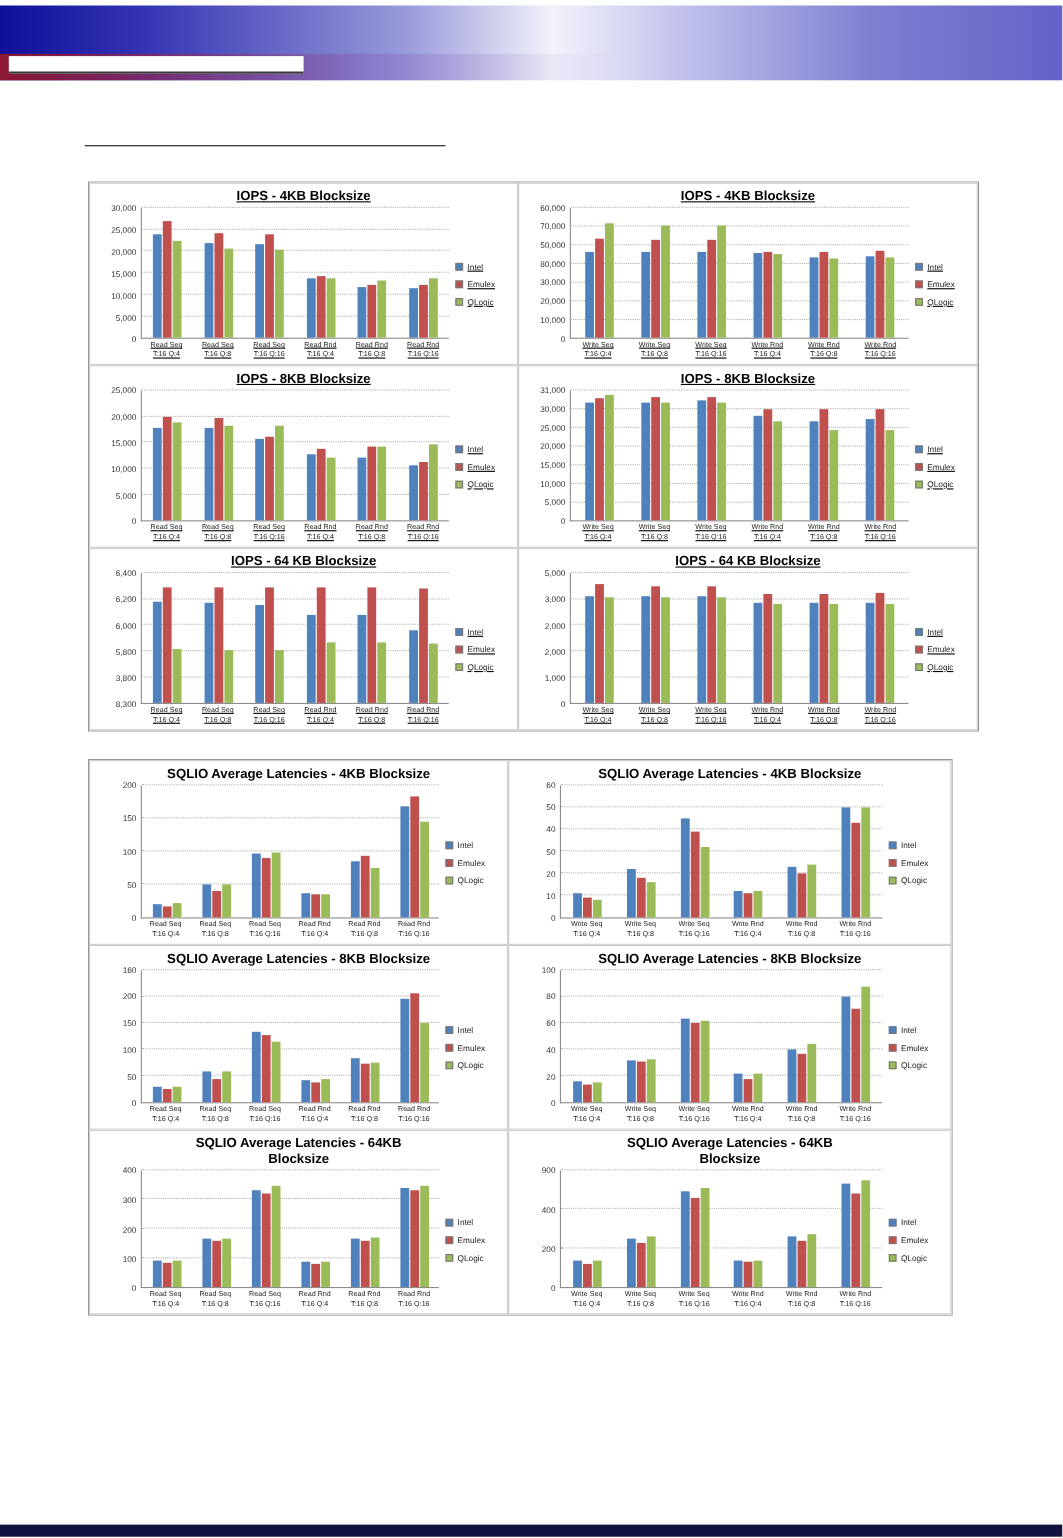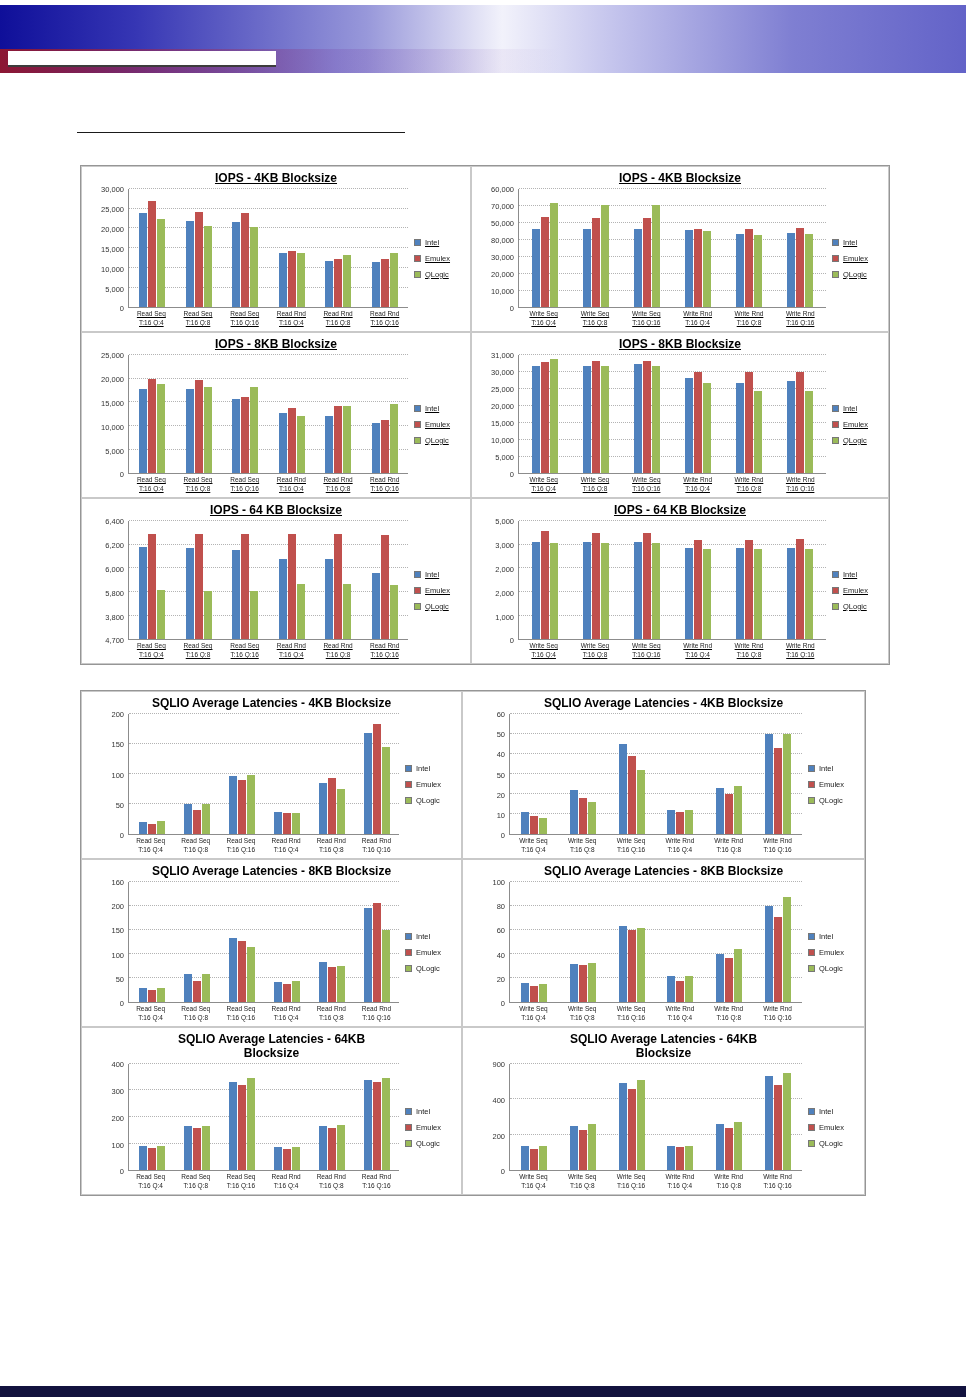--- a/index.html
+++ b/index.html
@@ -414,21 +414,21 @@
             </div>
           </div>
         </div>
       </div>
     <div class="chart-cell">
         <div class="chart-title">IOPS - 64 KB Blocksize</div>
         <div class="chart-body">
           <div class="chart-main">
             <div class="plot-row">
               <div class="yaxis">
-                <div class="ytick-label" style="bottom: 0%;">4,700</div>
+                <div class="ytick-label" style="bottom: 0%;">8,300</div>
                 <div class="ytick-label" style="bottom: 20%;">3,800</div>
                 <div class="ytick-label" style="bottom: 40%;">5,800</div>
                 <div class="ytick-label" style="bottom: 60%;">6,000</div>
                 <div class="ytick-label" style="bottom: 80%;">6,200</div>
                 <div class="ytick-label" style="bottom: 100%;">6,400</div>
               </div>
               <div class="plot">
                 <div class="gridline" style="bottom: 20%;"></div>
                 <div class="gridline" style="bottom: 40%;"></div>
                 <div class="gridline" style="bottom: 60%;"></div>

